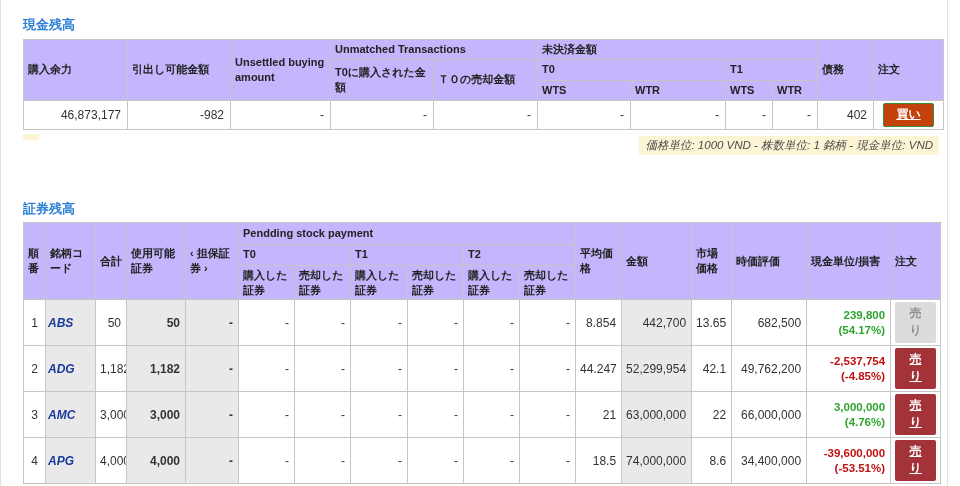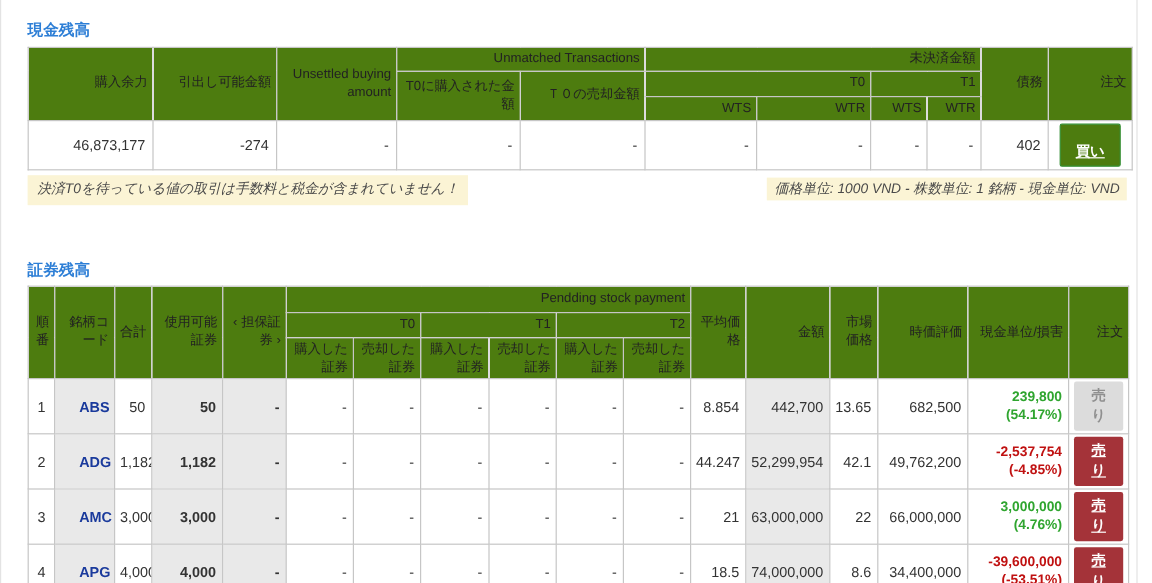--- a/index.html
+++ b/index.html
@@ -5,49 +5,49 @@
   * { box-sizing: border-box; }
   html,body { margin:0; padding:0; background:#ffffff; font-family:"Liberation Sans", sans-serif; color:#333; }
   .page { width:960px; height:486px; position:relative; background:#fff; border-left:1px solid #e3e3e3; overflow:hidden; }
   .content { padding:0 16px 0 22px; }
   .edge-right { position:absolute; top:0; right:12px; width:1px; height:100%; background:#e3e3e3; }
 
   .section-title { font-size:13px; font-weight:bold; color:#2e7fd6; line-height:16px; padding-top:17px; }
 
   table { border-collapse:collapse; table-layout:fixed; }
   th, td { border:1px solid #c6c6c6; font-size:11px; padding:2px 4px; vertical-align:middle; overflow:hidden; }
-  th { background:#4d7c0f; font-weight:normal; color:#222; text-align:right; line-height:1.35; }
+  th { background:#c4b5fd; font-weight:bold; color:#222; text-align:left; line-height:1.35; }
   td { font-size:12px; }
 
   .cash-table { width:920px; margin-top:6px; }
   .cash-table td { height:26px; text-align:right; padding-right:6px; }
   .cash-table td.center { text-align:center; padding-right:4px; }
   .cash-table thead tr:nth-child(1) th { height:19px; }
   .cash-table thead tr:nth-child(2) th { height:21px; }
   .cash-table thead tr:nth-child(3) th { height:17px; }
 
-  .btn-buy { display:inline-block; background:#4d7c0f; color:#fff; font-weight:bold; font-size:12px;
-             text-decoration:underline; padding:14px 12px 3px; border-radius:2px; border:1px solid #35903 5; cursor:pointer; }
+  .btn-buy { display:inline-block; background:#c2410c; color:#fff; font-weight:bold; font-size:12px;
+             text-decoration:underline; padding:2px 12px 3px; border-radius:2px; border:1px solid #35903 5; cursor:pointer; }
   .btn-buy { border:1px solid #359035; }
   .btn-sell { display:inline-block; background:#a43339; color:#fff; font-weight:bold; font-size:12px;
               text-decoration:underline; padding:3px 9px 4px; border-radius:2px; cursor:pointer;font-family:Liberation Mono, monospace; }
   .btn-sell.disabled { background:#dcdcdc; color:#8f8f8f; text-decoration:none; cursor:default; }
 
   .notes-row { display:flex; justify-content:space-between; align-items:flex-start; margin-top:4px; width:916px; }
   .note-box { background:#fbf4d5; padding:3px 8px; font-size:11.5px; font-style:italic; color:#4a4a4a; line-height:19px; }
   .unit-note { background:#fbf4d5; padding:2px 6px; font-size:11.5px; font-style:italic; color:#4a4a4a; margin-top:2px; }
 
   .sec-title { margin-top:29px; }
   .sec-table { width:917px; margin-top:5px; }
   .sec-table thead tr:nth-child(1) th { height:22px; }
   .sec-table thead tr:nth-child(2) th { height:21px; }
   .sec-table thead tr:nth-child(3) th { height:32px; }
   .sec-table td { height:38px; text-align:right; padding-right:5px; }
   .sec-table td.center { text-align:center; padding-right:4px; }
-  .sec-table td.left { text-align:left; padding-left:20px; }
+  .sec-table td.left { text-align:left; padding-left:2px;font-style:italic; }
   .sec-table td.shade { background:#e9e9e9; }
   .sec-table td.bold { font-weight:bold; }
   .stock-code { color:#1a3a9c; font-weight:bold; text-decoration:none; cursor:pointer; }
   .pl { font-weight:bold; font-size:11.5px; line-height:15px; }
   .pl.up { color:#2fa52f; }
   .pl.down { color:#c01111; }
 </style>
 </head>
 <body>
 
@@ -90,39 +90,38 @@
       <tr>
         <th>WTS</th>
         <th>WTR</th>
         <th>WTS</th>
         <th>WTR</th>
       </tr>
     </thead>
     <tbody>
       <tr>
         <td>46,873,177</td>
-        <td>-274</td>
+        <td>-982</td>
         <td>-</td>
         <td>-</td>
         <td>-</td>
         <td>-</td>
         <td>-</td>
         <td>-</td>
         <td>-</td>
         <td>402</td>
         <td class="center">
           <span class="btn-buy">買い</span>
         </td>
       </tr>
     </tbody>
   </table>
 
   <div class="notes-row">
     <div class="note-box">
-      <div>決済T0を待っている値の取引は手数料と税金が含まれていません！</div>
     </div>
     <div class="unit-note">価格単位: 1000 VND - 株数単位: 1 銘柄 - 現金単位: VND</div>
   </div>
 
   <div class="section-title sec-title">証券残高</div>
 
   <table class="sec-table">
     <colgroup>
       <col style="width:22px">
           <col style="width:50px">

